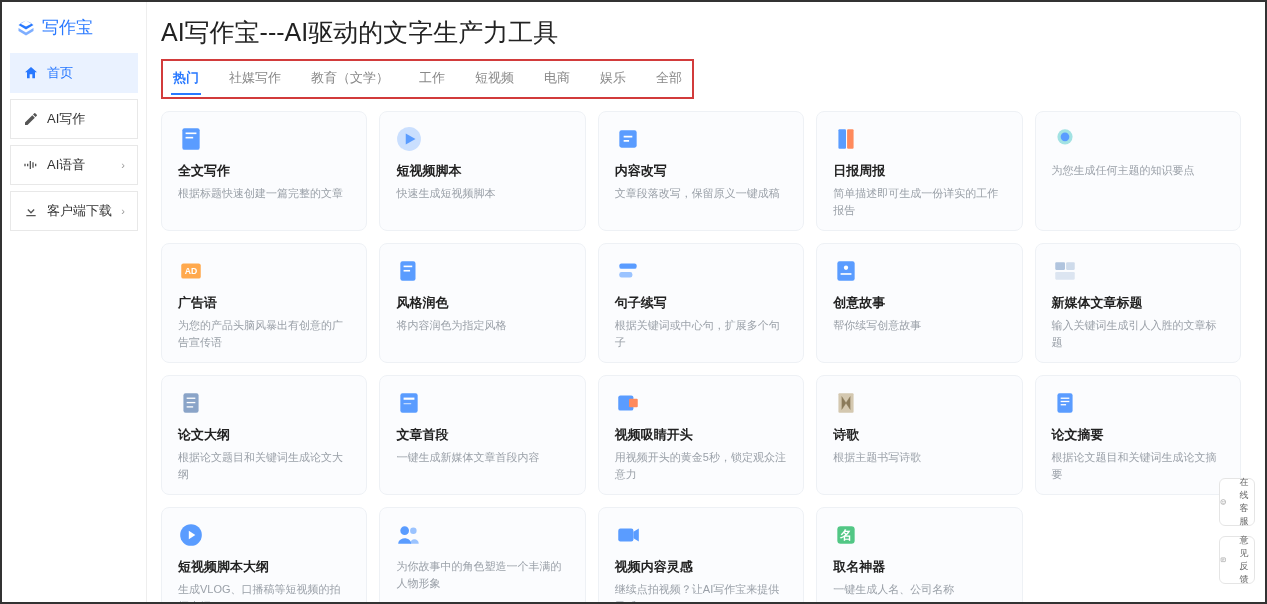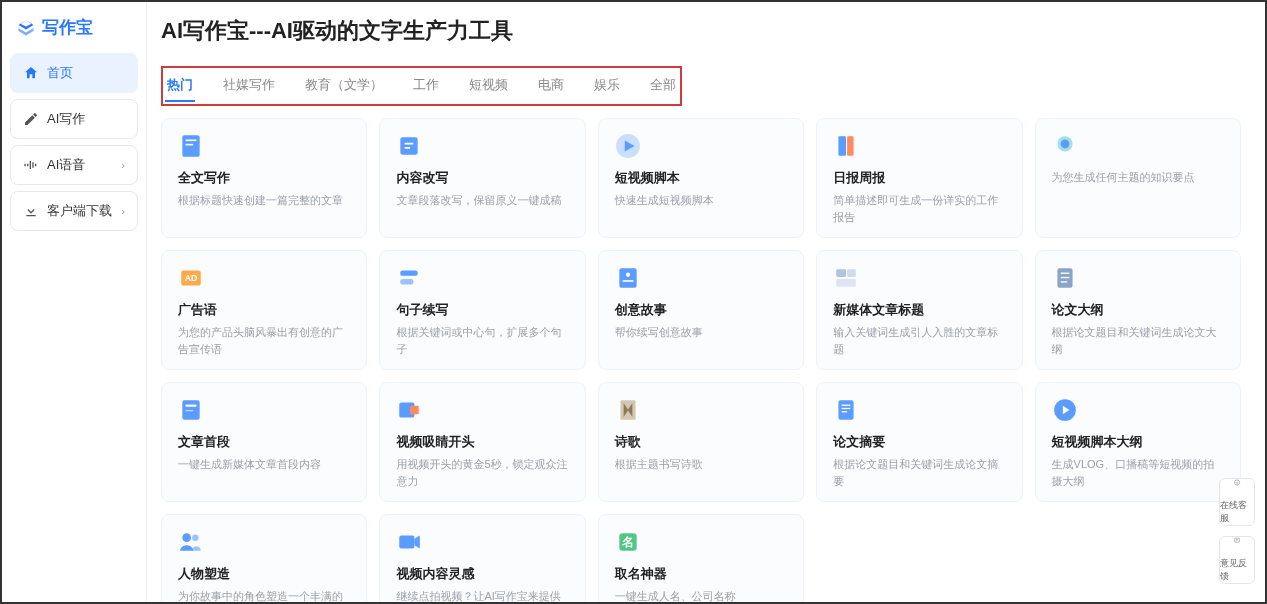--- a/index.html
+++ b/index.html
@@ -1,46 +1,46 @@
 <!DOCTYPE html>
 <html><head>
   <meta charset="utf-8">
   <style>
     * { margin: 0; padding: 0; box-sizing: border-box; }
     body { font-family: -apple-system, BlinkMacSystemFont, "PingFang SC", "Microsoft YaHei", sans-serif; background: #f5f7fa; width: 1267px; height: 604px; overflow: hidden; }
     .app { display: flex; height: 100%; border: 2px solid #333; background: #fff; }
     
     
     .sidebar { width: 145px; background: #fff; padding: 10px 8px; border-right: 1px solid #eee; flex-shrink: 0; }
-    .logo { display: flex; align-items: center; gap: 6px; font-size: 17px; font-weight: 700; color: #2878ff; padding: 4px 6px 14px; }
+    .logo { display: flex; align-items: center; gap: 6px; font-size: 17px; font-weight: 400; color: #2878ff; padding: 4px 6px 14px; }
     .logo-icon { width: 20px; height: 18px; }
-    .nav-item { display: flex; align-items: center; gap: 8px; padding: 10px 12px; font-size: 13px; color: #333; border-radius: 8px; cursor: pointer; margin-bottom: 6px; background: #fff; border: 1px solid #e8e8e8; }
+    .nav-item { display: flex; align-items: center; gap: 8px; padding: 10px 12px; font-size: 13px; color: #333; border-radius: 0; cursor: pointer; margin-bottom: 6px; background: #fff; border: 1px solid #e8e8e8; }
     .nav-item.active { background: #eaf2ff; color: #2878ff; border-color: transparent; }
     .nav-item .chev { margin-left: auto; color: #999; font-size: 11px; }
     .nav-icon { width: 16px; height: 16px; display: inline-flex; align-items: center; justify-content: center; }
     
     
     .main { flex: 1; padding: 14px 24px 10px 14px; overflow-y: auto; }
-    .page-title { font-size: 22px; font-weight: 700; color: #222; margin-bottom: 20px; }
-    
-    .tabs-wrap { border: 2px solid #d23b3b; padding: 4px 2px; margin-bottom: 12px; display: inline-block; }
+    .page-title { font-size: 25px; font-weight: 400; color: #222; margin-bottom: 10px; }
+    
+    .tabs-wrap { border: 2px solid #d23b3b; padding: 4px 8px; margin-bottom: 12px; display: inline-block; }
     .tabs { display: flex; gap: 26px; }
     .tab { font-size: 13px; color: #888; padding: 4px 2px 6px; cursor: pointer; position: relative; }
     .tab.active { color: #2878ff; font-weight: 600; }
     .tab.active::after { content: ""; position: absolute; left: 0; right: 0; bottom: -2px; height: 2px; background: #2878ff; }
     
     .grid { display: grid; grid-template-columns: repeat(5, 1fr); gap: 12px; }
     .card { background: #fbfcfe; border: 1px solid #eef1f5; border-radius: 8px; padding: 14px 16px 12px; cursor: pointer; min-height: 108px; }
     .card-icon { width: 26px; height: 26px; margin-bottom: 10px; display: flex; align-items: center; justify-content: flex-end; border-radius: 4px; }
     .card-title { font-size: 13px; font-weight: 600; color: #222; margin-bottom: 5px; }
     .card-desc { font-size: 11px; color: #9aa0a8; line-height: 1.5; }
     
     
     .float-btns { position: fixed; right: 12px; bottom: 20px; display: flex; flex-direction: column; gap: 10px; }
-    .float-btn { width: 36px; height: 48px; background: #fff; border: 1px solid #e5e5e5; border-radius: 6px; display: flex; flex-direction: column; align-items: center; justify-content: center; gap: 13px; cursor: pointer; font-size: 9px; color: #666; }
+    .float-btn { width: 36px; height: 48px; background: #fff; border: 1px solid #e5e5e5; border-radius: 6px; display: flex; flex-direction: row; align-items: center; justify-content: center; gap: 13px; cursor: pointer; font-size: 9px; color: #666; }
     .float-btn svg { width: 16px; height: 16px; }
     
     
     .c-blue { fill: #5a9cff; } .c-orange { fill: #ffa94d; } .c-teal { fill: #4ac8c8; } .c-red { fill: #ff6b6b; } .c-green { fill: #52c785; }
   </style>
 </head>
 <body>
 
 <div class="app">
   <aside class="sidebar">
@@ -112,40 +112,40 @@
               <rect fill="#fff" x="7" y="6" width="10" height="1.5"></rect>
               <rect fill="#fff" x="7" y="10" width="7" height="1.5"></rect>
             </svg>
           </div>
         <div class="card-title">全文写作</div>
         <div class="card-desc">根据标题快速创建一篇完整的文章</div>
       </div>
       <div class="card">
         <div class="card-icon">
             <svg viewBox="0 0 24 24" width="26" height="26">
+              <circle class="c-blue" cx="12" cy="12" r="11" opacity="0.3"></circle>
+              <path fill="#5a9cff" d="M9 7l9 5-9 5V7z"></path>
+            </svg>
+          </div>
+        <div class="card-title">短视频脚本</div>
+        <div class="card-desc">快速生成短视频脚本</div>
+      </div>
+      <div class="card">
+        <div class="card-icon">
+            <svg viewBox="0 0 24 24" width="26" height="26">
               <rect class="c-blue" x="4" y="4" width="16" height="16" rx="2"></rect>
               <path fill="#fff" d="M8 9h8v1.5H8V9zm0 4h5v1.5H8V13z"></path>
             </svg>
           </div>
         <div class="card-title">内容改写</div>
         <div class="card-desc">文章段落改写，保留原义一键成稿</div>
       </div>
       <div class="card">
         <div class="card-icon">
             <svg viewBox="0 0 24 24" width="26" height="26">
-              <circle class="c-blue" cx="12" cy="12" r="11" opacity="0.3"></circle>
-              <path fill="#5a9cff" d="M9 7l9 5-9 5V7z"></path>
-            </svg>
-          </div>
-        <div class="card-title">短视频脚本</div>
-        <div class="card-desc">快速生成短视频脚本</div>
-      </div>
-      <div class="card">
-        <div class="card-icon">
-            <svg viewBox="0 0 24 24" width="26" height="26">
               <rect class="c-blue" x="5" y="3" width="7" height="18" rx="1"></rect>
               <rect fill="#ff8a5c" x="13" y="3" width="6" height="18" rx="1"></rect>
             </svg>
           </div>
         <div class="card-title">日报周报</div>
         <div class="card-desc">简单描述即可生成一份详实的工作报告</div>
       </div>
       <div class="card">
         <div class="card-icon">
             <svg viewBox="0 0 24 24" width="26" height="26">
@@ -158,20 +158,31 @@
 
       <div class="card">
         <div class="card-icon">
             <svg viewBox="0 0 24 24" width="26" height="26">
               <rect class="c-orange" x="3" y="5" width="18" height="14" rx="2"></rect>
               <text x="12" y="15" text-anchor="middle" fill="#fff" font-size="8" font-weight="bold">AD</text>
             </svg>
           </div>
         <div class="card-title">广告语</div>
         <div class="card-desc">为您的产品头脑风暴出有创意的广告宣传语</div>
+      </div>
+      <div class="card">
+        <div class="card-icon">
+            <svg viewBox="0 0 24 24" width="26" height="26">
+              <rect class="c-blue" x="4" y="3" width="14" height="18" rx="2"></rect>
+              <rect fill="#fff" x="7" y="7" width="8" height="1.5"></rect>
+              <rect fill="#fff" x="7" y="11" width="6" height="1.5"></rect>
+            </svg>
+          </div>
+        <div class="card-title">风格润色</div>
+        <div class="card-desc">将内容润色为指定风格</div>
       </div>
       <div class="card">
         <div class="card-icon">
             <svg viewBox="0 0 24 24" width="26" height="26">
               <rect class="c-blue" x="4" y="5" width="16" height="5" rx="2"></rect>
               <rect class="c-blue" x="4" y="13" width="12" height="5" rx="2" opacity="0.6"></rect>
             </svg>
           </div>
         <div class="card-title">句子续写</div>
         <div class="card-desc">根据关键词或中心句，扩展多个句子</div>
@@ -267,21 +278,20 @@
       </div>
       <div class="card">
         <div class="card-icon">
             <svg viewBox="0 0 24 24" width="26" height="26">
               <circle class="c-blue" cx="8" cy="8" r="4"></circle>
               <circle class="c-blue" cx="16" cy="8" r="3" opacity="0.6"></circle>
               <path class="c-blue" d="M2 20c0-3 3-5 6-5s6 2 6 5H2z"></path>
               <path class="c-blue" d="M13 20c0-2.5 2-4 4-4s4 1.5 4 4h-8z" opacity="0.6"></path>
             </svg>
           </div>
-        <div class="card-title">人物塑造</div>
         <div class="card-desc">为你故事中的角色塑造一个丰满的人物形象</div>
       </div>
       <div class="card">
         <div class="card-icon">
             <svg viewBox="0 0 24 24" width="26" height="26">
               <rect class="c-blue" x="3" y="6" width="14" height="12" rx="2"></rect>
               <path fill="#5a9cff" d="M17 9l5-3v12l-5-3V9z"></path>
             </svg>
           </div>
         <div class="card-title">视频内容灵感</div>

